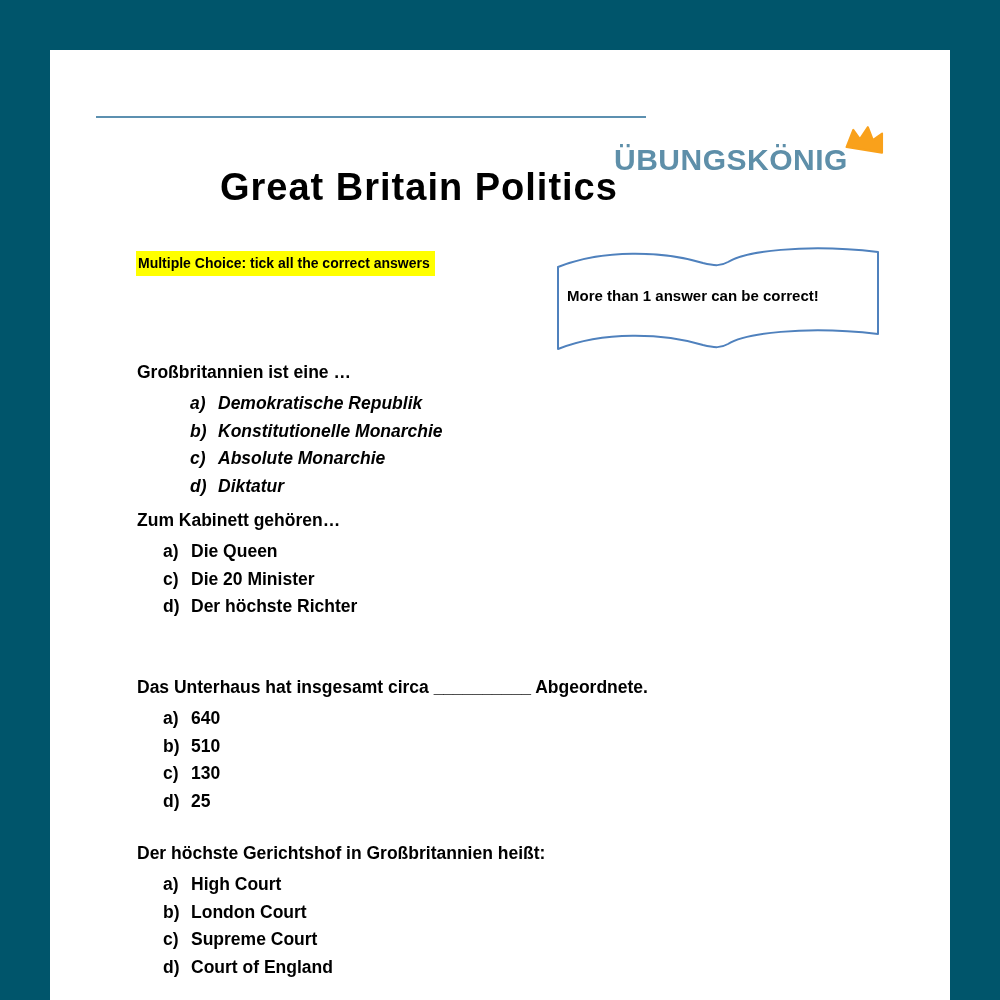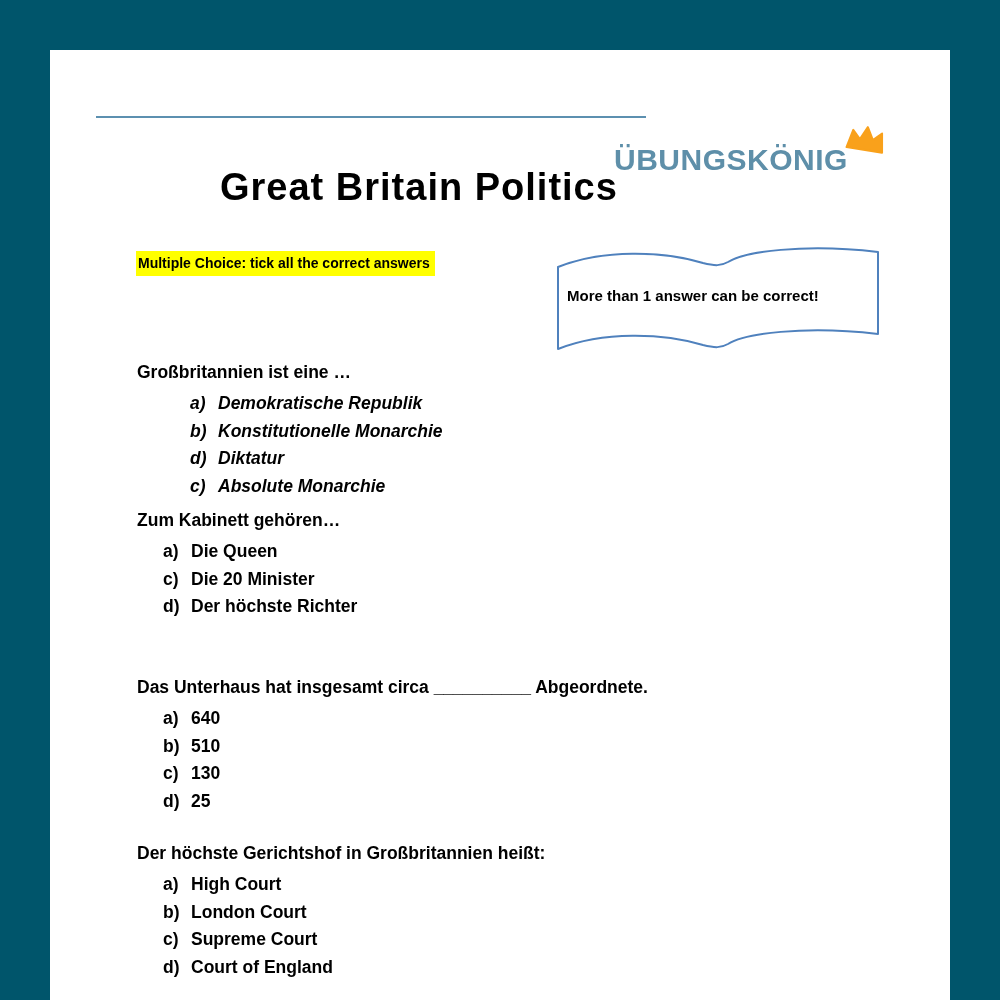--- a/index.html
+++ b/index.html
@@ -99,22 +99,22 @@
                Z" fill="#FFFFFF" stroke="#4F81BD" stroke-width="2" stroke-linejoin="round"></path>
     </svg>
     <span class="callout-text">More than 1 answer can be correct!</span>
   </div>
 
   <section class="question q0">
     <h2 class="q-heading">Großbritannien ist eine …</h2>
     <ul class="options opts-wide">
       <li class="option"><span class="opt-letter">a)</span><span>Demokratische Republik</span></li>
       <li class="option"><span class="opt-letter">b)</span><span>Konstitutionelle Monarchie</span></li>
+      <li class="option"><span class="opt-letter">c)</span><span>Absolute Monarchie</span></li>
       <li class="option"><span class="opt-letter">d)</span><span>Diktatur</span></li>
-      <li class="option"><span class="opt-letter">c)</span><span>Absolute Monarchie</span></li>
     </ul>
   </section>
 
   <section class="question q1">
     <h2 class="q-heading">Zum Kabinett gehören…</h2>
     <ul class="options opts-normal">
       <li class="option"><span class="opt-letter">a)</span><span>Die Queen</span></li>
       <li class="option"><span class="opt-letter">c)</span><span>Die 20 Minister</span></li>
       <li class="option"><span class="opt-letter">d)</span><span>Der höchste Richter</span></li>
     </ul>

